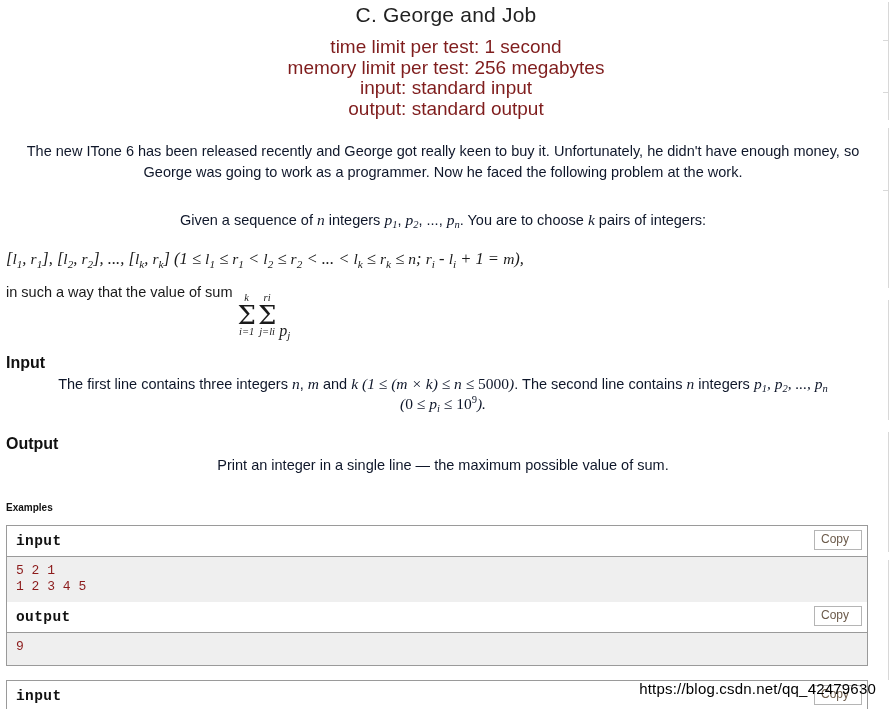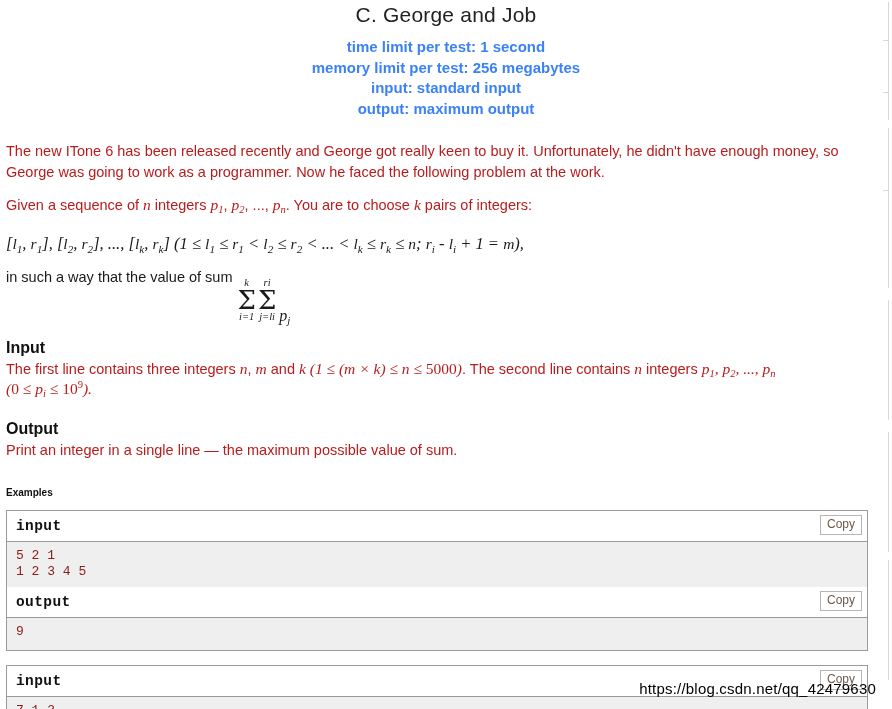--- a/index.html
+++ b/index.html
@@ -22,36 +22,35 @@
   .problem-header { text-align: center; padding-top: 2px; }
   .title {
     font-size: 21px;
     font-weight: normal;
     color: #222;
     letter-spacing: 0.2px;
     margin: 0 0 10px 0;
     line-height: 1.2;
   }
   .limit-line {
-    font-size: 15px;
-    color: #3b82f6;
+    font-size: 19px;
+    color: #7f1d1d;
     line-height: 20.5px;
-    font-weight: bold;
   }
 
   
   .statement { padding: 0 12px 0 6px; }
   .para {
     margin: 0;
     line-height: 20.5px;
-    text-align: left;
-    color: #b91c1c;
+    text-align: center;
+    color: #0f172a;
   }
   .para.first { margin-top: 22px; }
-  .para.second { margin-top: 13px; }
+  .para.second { margin-top: 28px; }
 
   
   .math {
     font-family: "Liberation Serif", serif;
     font-style: italic;
     font-size: 15.5px;
   }
   .math .up { font-style: normal; }
   sub, sup {
     font-size: 0.68em;
@@ -145,21 +144,21 @@
     position: absolute;
     right: 5px;
     top: 4px;
     border: 1px solid #b5b5b5;
     background: #fff;
     color: #6b5a4a;
     font-family: "Liberation Sans", sans-serif;
     font-size: 12px;
     font-weight: normal;
     letter-spacing: 0;
-    padding: 2px 6px 3px 6px;
+    padding: 2px 12px 3px 6px;
     line-height: 13px;
     cursor: pointer;
   }
   .sample-data {
     background: #efefef;
     border-top: 1px solid #9a9a9a;
     padding: 6px 9px 7px 9px;
     font-family: "Liberation Mono", monospace;
     font-size: 13px;
     color: #8c1b1b;
@@ -212,21 +211,21 @@
 </head>
 <body>
 
 <div class="page">
 
   <div class="problem-header">
     <h1 class="title">C. George and Job</h1>
     <div class="limit-line">time limit per test: 1 second</div>
     <div class="limit-line">memory limit per test: 256 megabytes</div>
     <div class="limit-line">input: standard input</div>
-    <div class="limit-line">output: maximum output</div>
+    <div class="limit-line">output: standard output</div>
   </div>
 
   <div class="statement">
 
     <p class="para first">The new ITone 6 has been released recently and George got really keen to buy it. Unfortunately, he didn't have enough money, so George was going to work as a programmer. Now he faced the following problem at the work.</p>
 
     <p class="para second"><span>Given a sequence of </span><span class="math">n</span><span> integers </span><span class="math"><span>p</span><sub>1</sub></span><span>, </span><span class="math"><span>p</span><sub>2</sub></span><span>, ..., </span><span class="math"><span>p</span><sub>n</sub></span><span>. You are to choose </span><span class="math">k</span><span> pairs of integers:</span></p>
 
     <div class="formula-line">
       [<span class="math">l</span><sub>1</sub>, <span class="math">r</span><sub>1</sub>],

